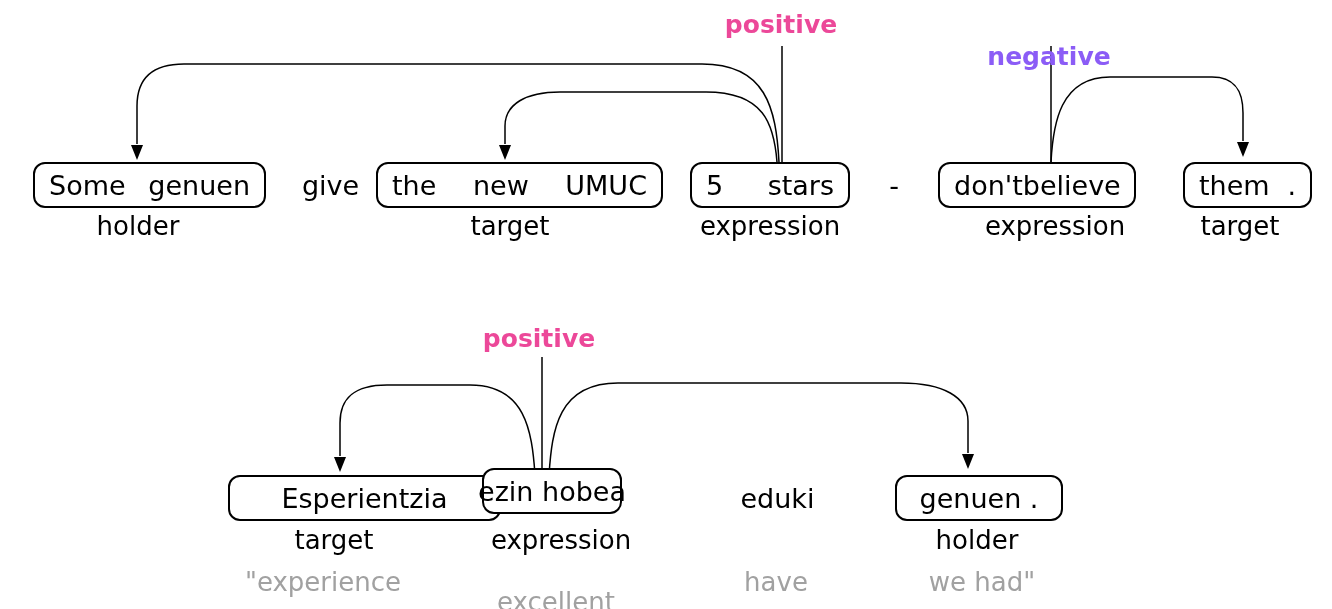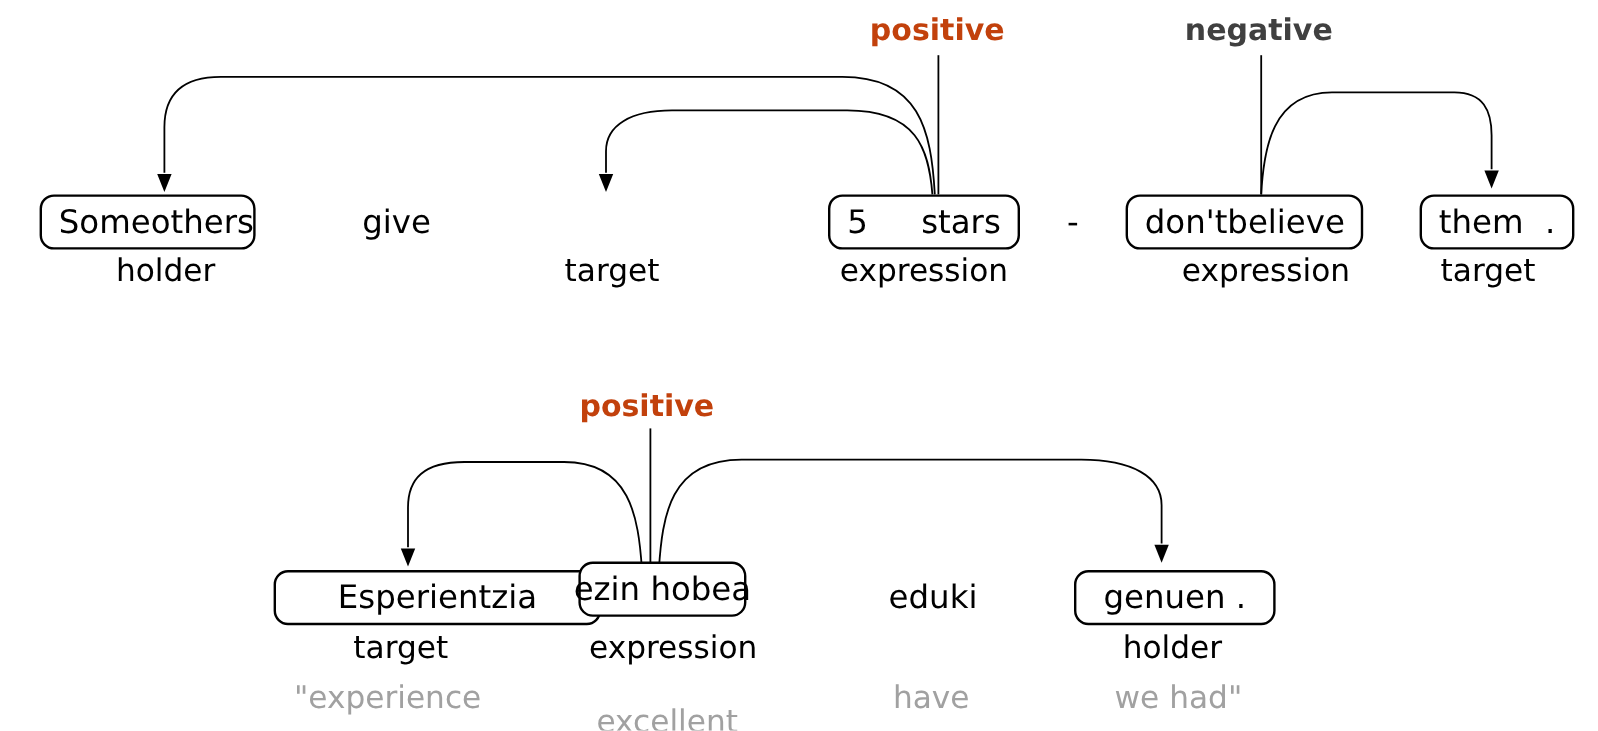--- a/index.html
+++ b/index.html
@@ -27,22 +27,22 @@
     font-size:27px;line-height:1;white-space:nowrap;margin-left:12px;
   }
   .role-label{
     position:absolute;transform:translateX(-50%);
     font-size:26px;line-height:1.1;white-space:nowrap;color:#000;
   }
   .sentiment{
     position:absolute;transform:translateX(-50%);
     font-size:25px;font-weight:bold;line-height:1.1;white-space:nowrap;
   }
-  .sentiment.pos{color:#c2410c;}
-  .sentiment.neg{color:#404040;}
+  .sentiment.pos{color:#ec4899;}
+  .sentiment.neg{color:#8b5cf6;margin-top:32px;}
   .gloss{
     position:absolute;transform:translateX(-50%);
     font-size:26px;line-height:1.1;white-space:nowrap;color:#a1a1a1;
   }
 </style>
 </head>
 <body>
 
 <div class="canvas">
 
@@ -65,27 +65,32 @@
     <path d="M 535 475 C 532 430 525 385 470 385 L 387 385 C 353 385 340 399 340 423 L 340 456"></path>
     <path class="arrowhead" d="M 340 472 L 334 457 L 346 457 Z"></path>
 
     <path d="M 549 475 C 552 430 558 383 618 383 L 901 383 C 943 383 968 397 968 421 L 968 453"></path>
     <path class="arrowhead" d="M 968 469 L 962 454 L 974 454 Z"></path>
   </svg>
 
   <div class="sentiment pos" style="left:781px;top:11px">positive</div>
   <div class="sentiment neg" style="left:1049px;top:11px">negative</div>
 
-  <div class="tok-box" style="left:33px;top:162px;width:180px">
+  <div class="tok-box" style="left:33px;top:162px;width:233px">
     <span>Some</span>
-    <span>others</span>
+    <span>genuen</span>
   </div>
 
   <div class="plain-tok" style="left:290px;top:162px;width:57px">give</div>
 
+  <div class="tok-box" style="left:376px;top:162px;width:287px">
+    <span>the</span>
+    <span>new</span>
+    <span>UMUC</span>
+  </div>
 
   <div class="tok-box" style="left:690px;top:162px;width:160px">
     <span>5</span>
     <span>stars</span>
   </div>
 
   <div class="plain-tok" style="left:870px;top:162px;width:24px">-</div>
 
   <div class="tok-box" style="left:938px;top:162px;width:198px">
     <span>don't</span>

